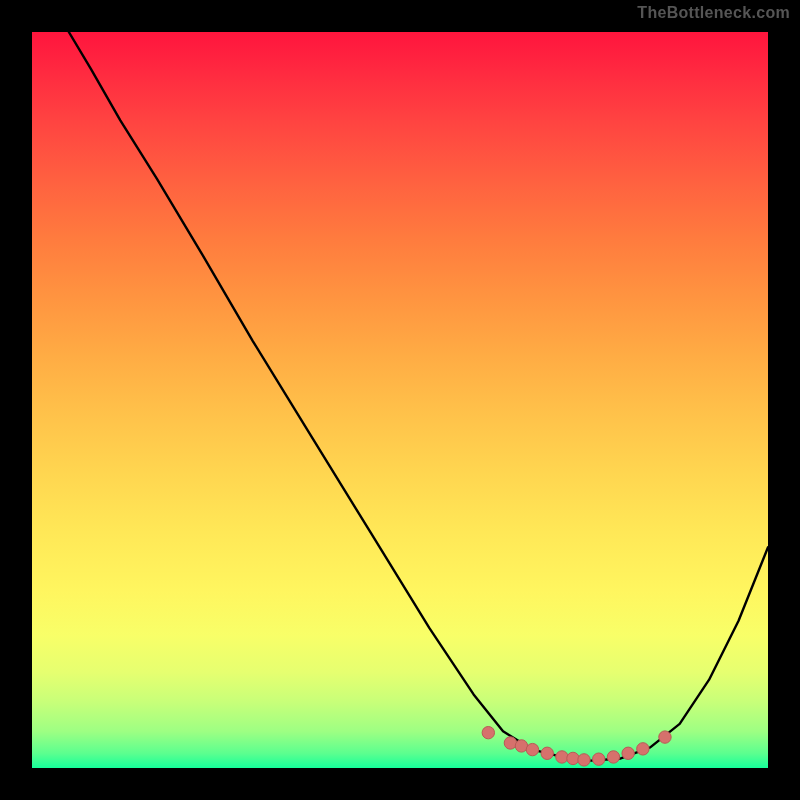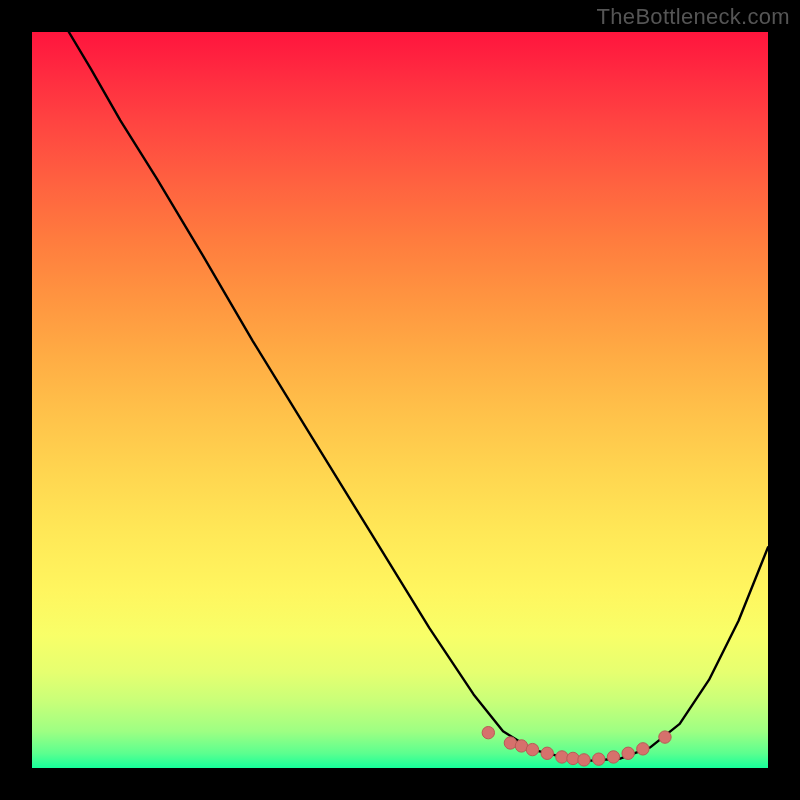--- a/index.html
+++ b/index.html
@@ -15,22 +15,22 @@
     position: relative;
     width: 800px;
     height: 800px;
     background: #000;
   }
   .watermark {
     position: absolute;
     top: 4px;
     right: 10px;
     color: #555;
-    font-size: 22px;
-    font-weight: 400;
+    font-size: 16px;
+    font-weight: 700;
     letter-spacing: 0.3px;
     z-index: 5;
     user-select: none;
   }
   .plot-area {
     position: absolute;
     left: 32px;
     top: 32px;
     width: 736px;
     height: 736px;

